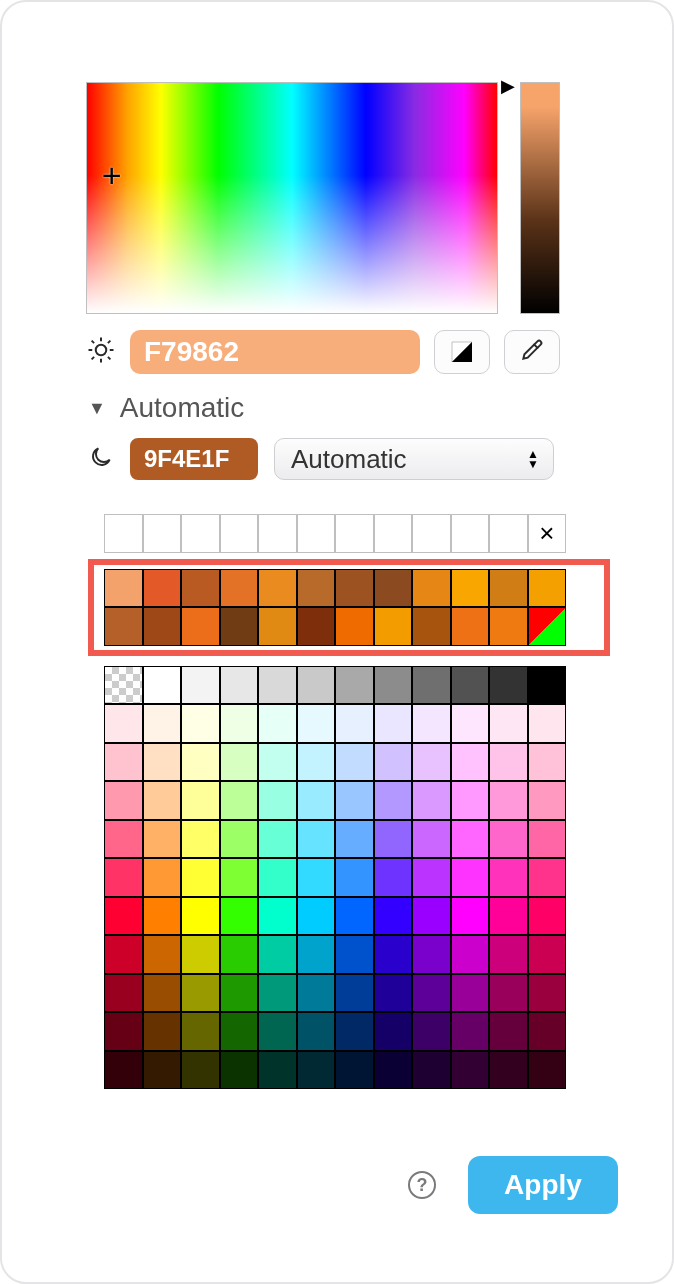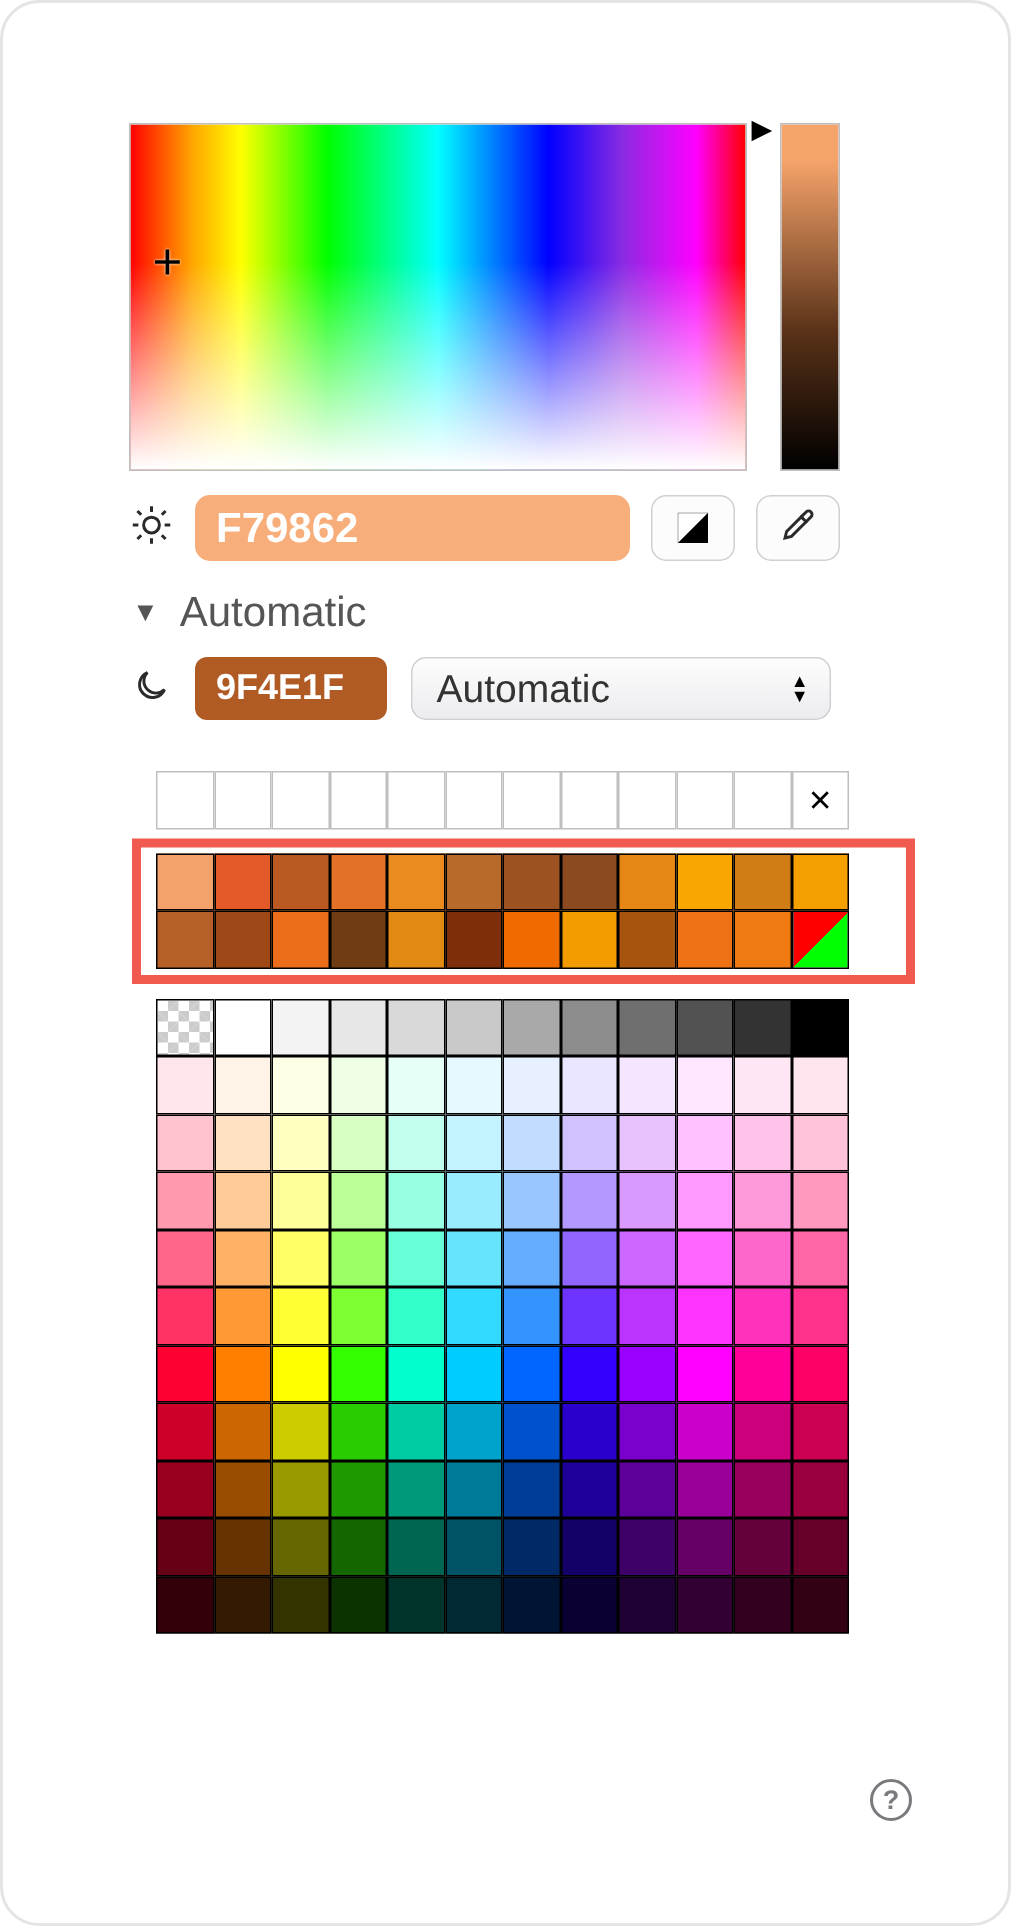--- a/index.html
+++ b/index.html
@@ -487,15 +487,18 @@
         <div class="sw" style="background: rgb(10, 0, 51);"></div>
         <div class="sw" style="background: rgb(31, 0, 51);"></div>
         <div class="sw" style="background: rgb(51, 0, 51);"></div>
         <div class="sw" style="background: rgb(51, 0, 31);"></div>
         <div class="sw" style="background: rgb(51, 0, 20);"></div>
       </div>
   </div>
 
   <div class="footer">
     <div class="help">?</div>
+    <div class="btn primary">
+      <span>Apply</span>
+    </div>
   </div>
 
 </div>
 
 </body></html>

